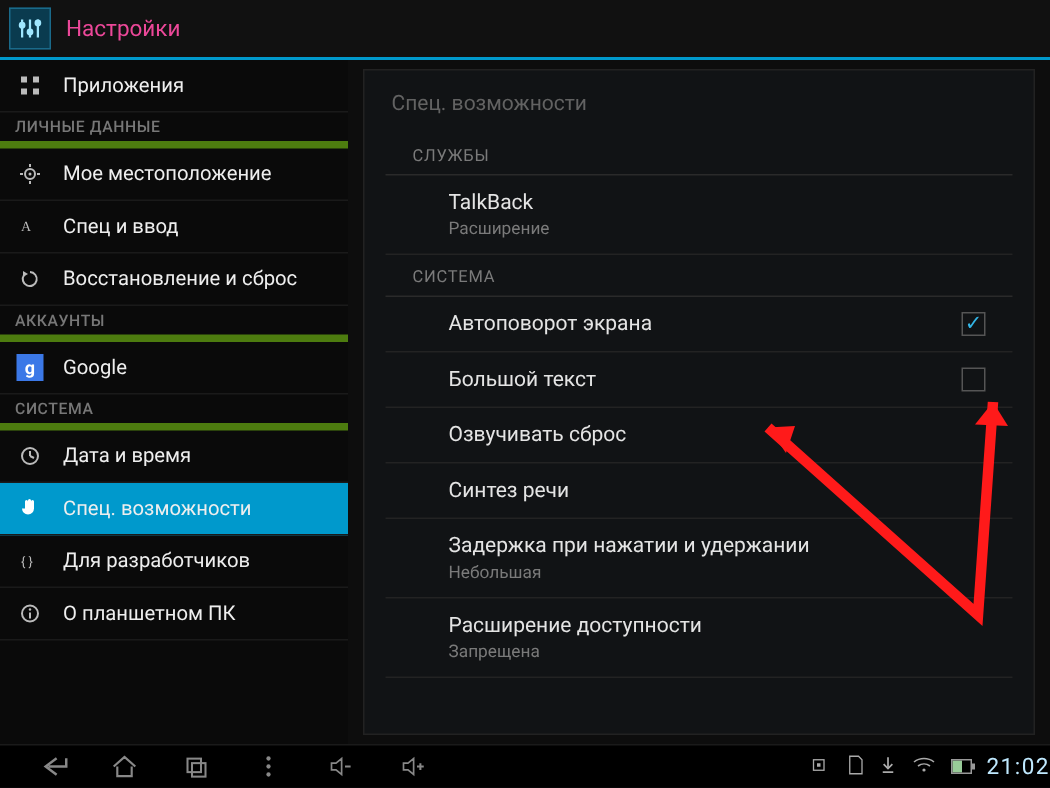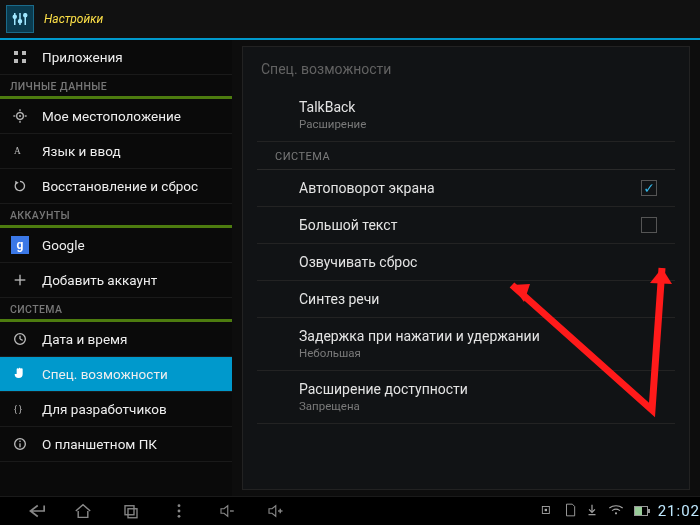--- a/index.html
+++ b/index.html
@@ -21,21 +21,21 @@
   }
   .titlebar .app-icon {
     width: 28px; height: 28px;
     background: #0a3b4f;
     border: 1px solid #1a6a8a;
     margin-right: 10px;
     display: flex; align-items: center; justify-content: center;
   }
   .titlebar .app-icon svg { width: 18px; height: 18px; }
   .titlebar .title {
-    color: #fde047; font-size: 12px; font-style: italic;
+    color: #ec4899; font-size: 15px;
   }
   .main {
     display: flex;
     height: 456px;
     background: #0c0c0c;
   }
   .sidebar {
     width: 232px;
     background: #0a0a0a;
     overflow: hidden;
@@ -57,21 +57,21 @@
     margin-right: 12px;
   }
   .sidebar .row .label {
     color: #eee; font-size: 13.5px;
   }
   .sidebar .header {
     height: 24px;
     display: flex; align-items: flex-end;
     padding: 0 0 3px 10px;
     color: #777; font-size: 10.5px; font-weight: 500;
-    border-bottom: 3px solid #4d7c0f;
+    border-bottom: 5px solid #4d7c0f;
     letter-spacing: 0.4px;
   }
   .content {
     flex: 1;
     background: #0d0d0d;
     padding: 6px 10px 6px 10px;
     position: relative;
   }
   .panel {
     border: 1px solid #222;
@@ -201,49 +201,40 @@
           </svg>
       </span>
       <span class="label">Мое местоположение</span>
     </div>
     <div class="row">
       <span class="icon">
         <svg width="16" height="16" viewBox="0 0 24 24">
             <text x="3" y="17" font-size="14" fill="#bbb" font-family="serif">A</text>
           </svg>
       </span>
-      <span class="label">Язык и ввод</span>
+      <span class="label">Спец и ввод</span>
     </div>
     <div class="row">
       <span class="icon">
         <svg width="16" height="16" viewBox="0 0 24 24">
             <path d="M12 5 a7 7 0 1 1 -6 3" stroke="#bbb" stroke-width="2" fill="none"></path>
             <polygon points="5,4 10,7 5,10" fill="#bbb"></polygon>
           </svg>
       </span>
       <span class="label">Восстановление и сброс</span>
     </div>
 
     <div class="header">АККАУНТЫ</div>
 
     <div class="row">
       <span class="icon">
           <span class="g-icon">g</span>
         </span>
       <span class="label">Google</span>
     </div>
-    <div class="row">
-      <span class="icon">
-        <svg width="16" height="16" viewBox="0 0 24 24">
-            <line x1="12" y1="4" x2="12" y2="20" stroke="#bbb" stroke-width="2"></line>
-            <line x1="4" y1="12" x2="20" y2="12" stroke="#bbb" stroke-width="2"></line>
-          </svg>
-      </span>
-      <span class="label">Добавить аккаунт</span>
-    </div>
 
     <div class="header">СИСТЕМА</div>
 
     <div class="row">
       <span class="icon">
         <svg width="16" height="16" viewBox="0 0 24 24">
             <circle cx="12" cy="12" r="8" stroke="#bbb" stroke-width="2" fill="none"></circle>
             <line x1="12" y1="12" x2="12" y2="7" stroke="#bbb" stroke-width="2"></line>
             <line x1="12" y1="12" x2="16" y2="14" stroke="#bbb" stroke-width="2"></line>
           </svg>
@@ -276,20 +267,21 @@
       </span>
       <span class="label">О планшетном ПК</span>
     </div>
 
   </div>
 
   <div class="content">
     <div class="panel">
       <div class="page-title">Спец. возможности</div>
 
+      <div class="section-header">СЛУЖБЫ</div>
       <div class="item">
         <div class="texts">
           <div class="primary">TalkBack</div>
           <div class="secondary">Расширение</div>
         </div>
       </div>
 
       <div class="section-header">СИСТЕМА</div>
 
       <div class="item">

